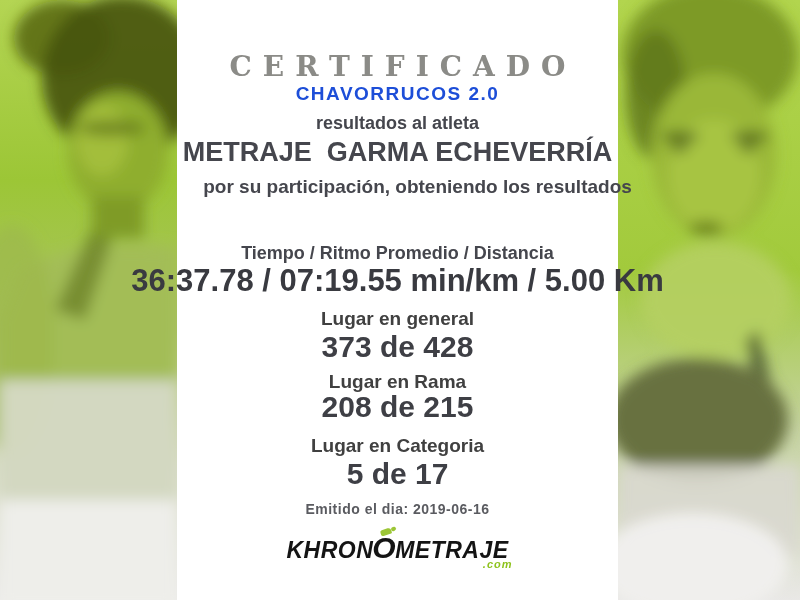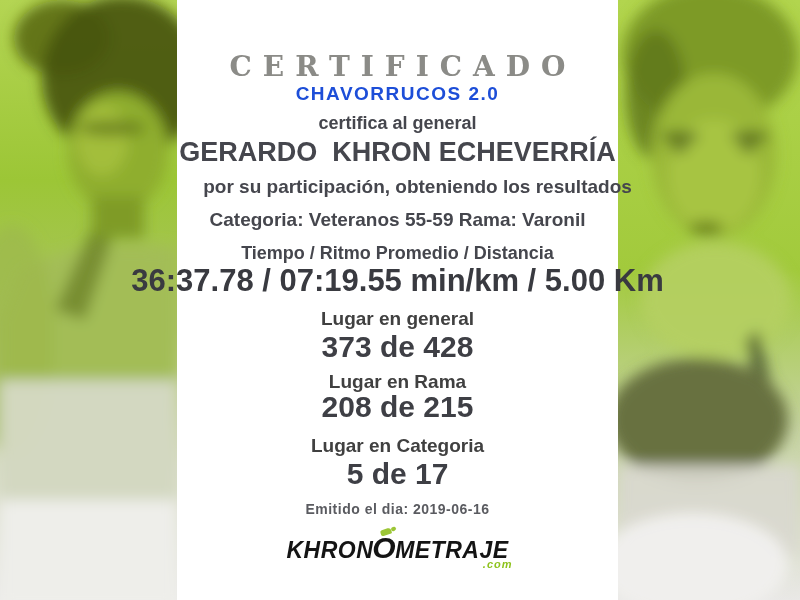--- a/index.html
+++ b/index.html
@@ -117,24 +117,23 @@
       <ellipse cx="80" cy="420" rx="90" ry="62" fill="#68713f"></ellipse>
       <rect x="0" y="465" width="182" height="90" fill="#d9d8cf" opacity="0.9"></rect>
       <ellipse cx="75" cy="565" rx="95" ry="52" fill="#f0efed"></ellipse>
     </g>
   </svg>
 </div>
 
 <div class="panel">
   <div class="line title">CERTIFICADO</div>
   <div class="line event">CHAVORRUCOS 2.0</div>
-  <div class="line certifies">certifica al general</div>
-  <div class="line athlete">GERARDO  KHRON ECHEVERRÍA</div>
+  <div class="line certifies">resultados al atleta</div>
+  <div class="line athlete">METRAJE  GARMA ECHEVERRÍA</div>
   <div class="line participation">por su participación, obteniendo los resultados</div>
-  <div class="line category">Categoria: Veteranos 55-59 Rama: Varonil</div>
   <div class="line metrics-label">Tiempo / Ritmo Promedio / Distancia</div>
   <div class="line metrics-value">36:37.78 / 07:19.55 min/km / 5.00 Km</div>
 
   <div class="line pl-label pl0-label">Lugar en general</div>
   <div class="line pl-value pl0-value">373 de 428</div>
 
   <div class="line pl-label pl1-label">Lugar en Rama</div>
   <div class="line pl-value pl1-value">208 de 215</div>
 
   <div class="line pl-label pl2-label">Lugar en Categoria</div>

